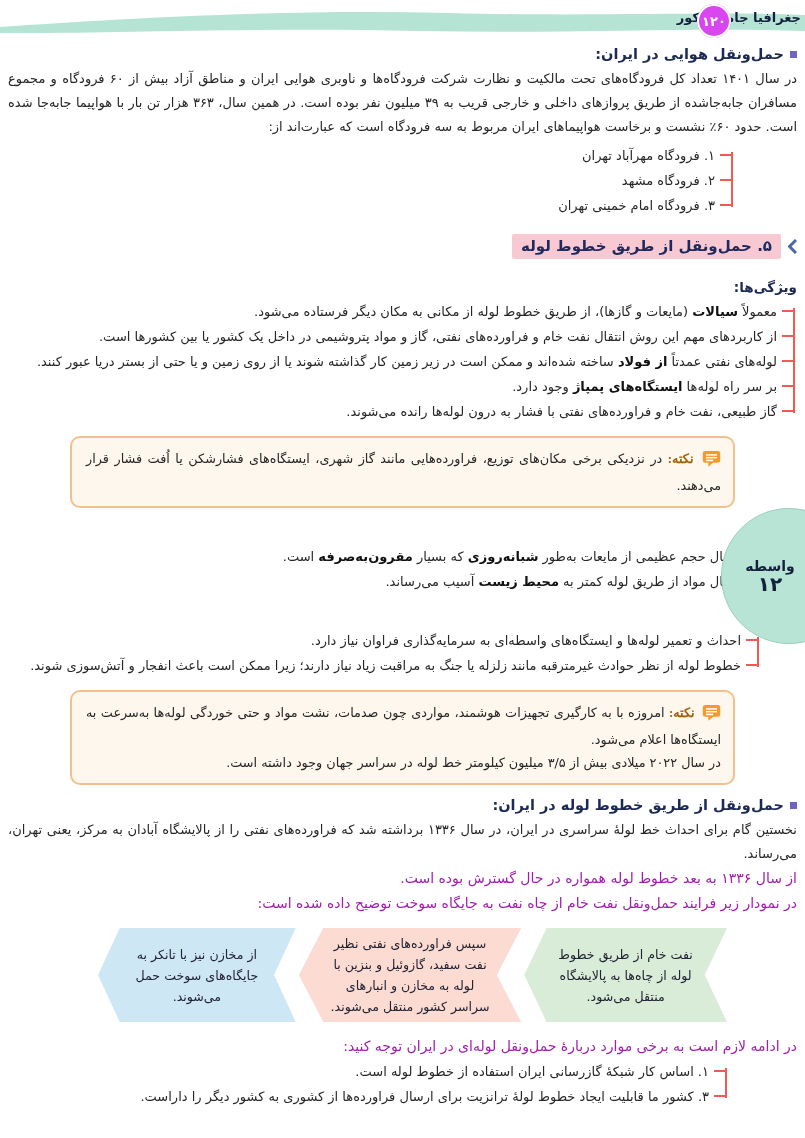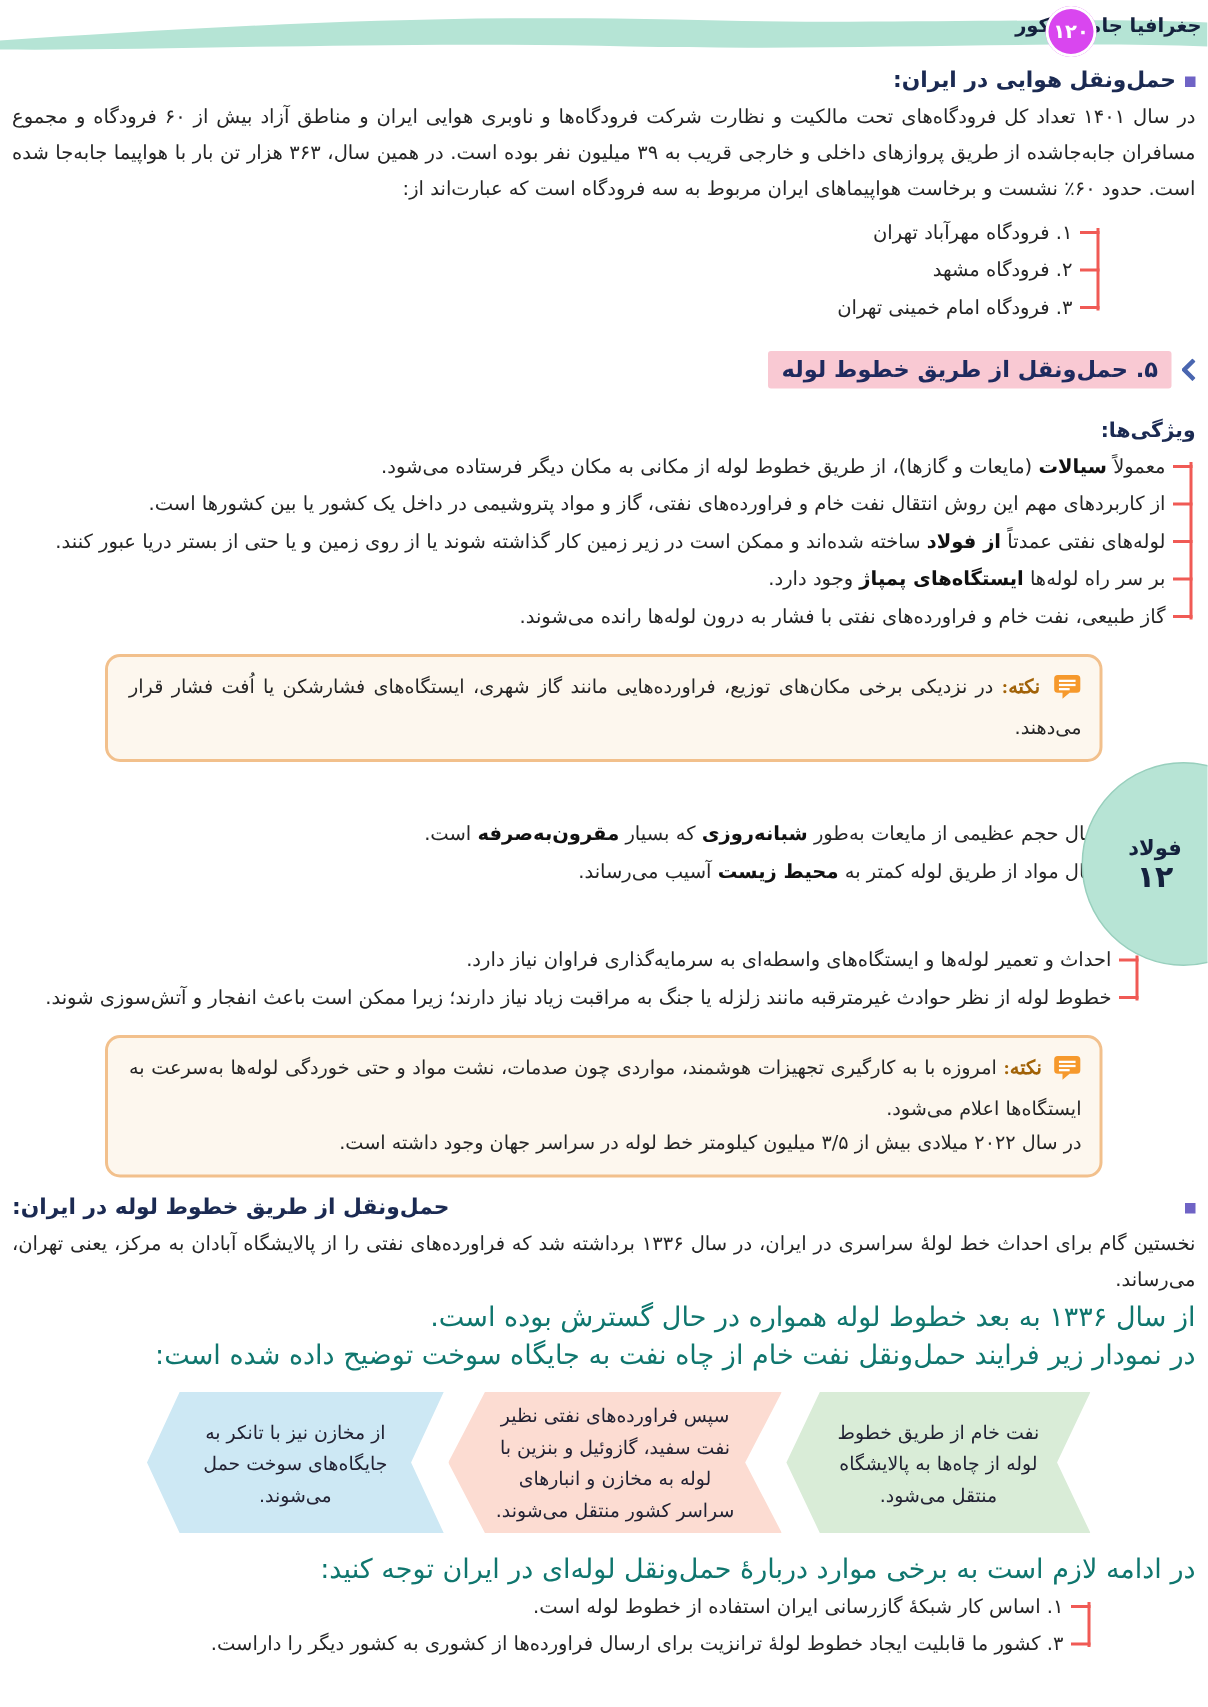--- a/index.html
+++ b/index.html
@@ -46,21 +46,21 @@
   .grade-tab-inner .g2 { font-size: 20px; font-weight: bold; line-height: 1.05; }
 
   
   .content { position: absolute; top: 46px; right: 8px; left: 8px; }
 
   .sec-title-row { display: flex; align-items: center; gap: 6px; margin: 0 0 5px 0; }
   .sq-bullet { width: 7px; height: 7px; background: #6f63c5; flex: 0 0 auto; }
   .sec-title { font-size: 14.5px; font-weight: bold; color: #1b2a52; }
 
   .para { font-size: 13px; line-height: 24px; text-align: justify; color: #262626; }
-  .para-line { font-size: 18px; line-height: 25px; text-align: right; color: #0f766e; }
+  .para-line { font-size: 14px; line-height: 25px; text-align: right; color: #a21caf; }
 
   
   .bracket-list { position: relative; padding-right: 18px; margin-top: 4px; }
   .bracket-list::before {
     content: ""; position: absolute; right: 0; top: 9px; bottom: 11px;
     width: 2px; background: #f05a55;
   }
   .bracket-item { position: relative; font-size: 13px; line-height: 25px; text-align: justify; }
   .bracket-item::before {
     content: ""; position: absolute; right: -18px; top: 11px;
@@ -117,21 +117,21 @@
       <path d="M0,27 C120,19 280,9 450,13 C600,17 710,11 805,15 L805,31 C700,27 560,34 420,31 C260,27 110,34 0,33 Z" fill="#b5e4d5"></path>
     </svg>
   </div>
   <div class="page-num-badge">
     <span>۱۲۰</span>
   </div>
   <div class="book-title">جغرافیا جامع کنکور</div>
 
   <div class="grade-tab">
     <div class="grade-tab-inner">
-      <span class="g1">فولاد</span>
+      <span class="g1">واسطه</span>
       <span class="g2">۱۲</span>
     </div>
   </div>
 
   <div class="content">
 
     <div class="sec-title-row">
       <span class="sq-bullet"></span>
       <span class="sec-title">حمل‌ونقل هوایی در ایران:</span>
     </div>
@@ -195,21 +195,21 @@
             <rect x="5" y="5" width="14" height="1.9" fill="#ffffff"></rect>
             <rect x="5" y="8.5" width="14" height="1.9" fill="#ffffff"></rect>
             <rect x="5" y="12" width="9" height="1.9" fill="#ffffff"></rect>
           </svg>
         </span><span class="note-label">نکته:</span>
         <span>امروزه با به کارگیری تجهیزات هوشمند، مواردی چون صدمات، نشت مواد و حتی خوردگی لوله‌ها به‌سرعت به ایستگاه‌ها اعلام می‌شود.</span>
       </p>
       <p class="note-line">در سال ۲۰۲۲ میلادی بیش از ۳/۵ میلیون کیلومتر خط لوله در سراسر جهان وجود داشته است.</p>
     </div>
 
-    <div class="sec-title-row" style="margin-top:2px;justify-content:space-between;">
+    <div class="sec-title-row" style="margin-top:2px;">
       <span class="sq-bullet"></span>
       <span class="sec-title">حمل‌ونقل از طریق خطوط لوله در ایران:</span>
     </div>
     <p class="para">نخستین گام برای احداث خط لولهٔ سراسری در ایران، در سال ۱۳۳۶ برداشته شد که فراورده‌های نفتی را از پالایشگاه آبادان به مرکز، یعنی تهران، می‌رساند.</p>
     <p class="para-line">از سال ۱۳۳۶ به بعد خطوط لوله همواره در حال گسترش بوده است.</p>
     <p class="para-line">در نمودار زیر فرایند حمل‌ونقل نفت خام از چاه نفت به جایگاه سوخت توضیح داده شده است:</p>
 
     <div class="flowchart">
       <div class="flow-step s0" style="background: rgb(217, 236, 215);">نفت خام از طریق خطوط لوله از چاه‌ها به پالایشگاه منتقل می‌شود.</div>
       <div class="flow-step s1" style="background: rgb(252, 220, 210);">سپس فراورده‌های نفتی نظیر نفت سفید، گازوئیل و بنزین با لوله به مخازن و انبارهای سراسر کشور منتقل می‌شوند.</div>

